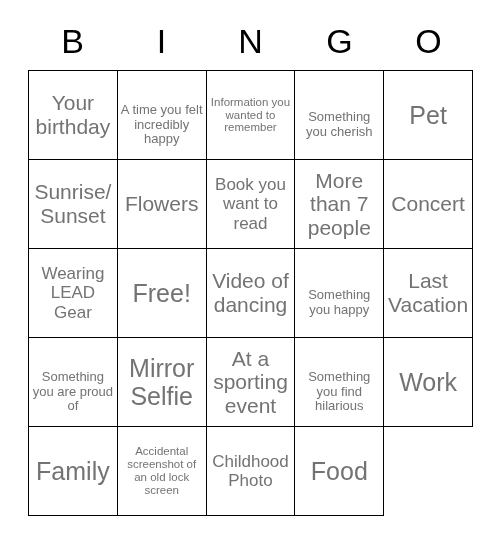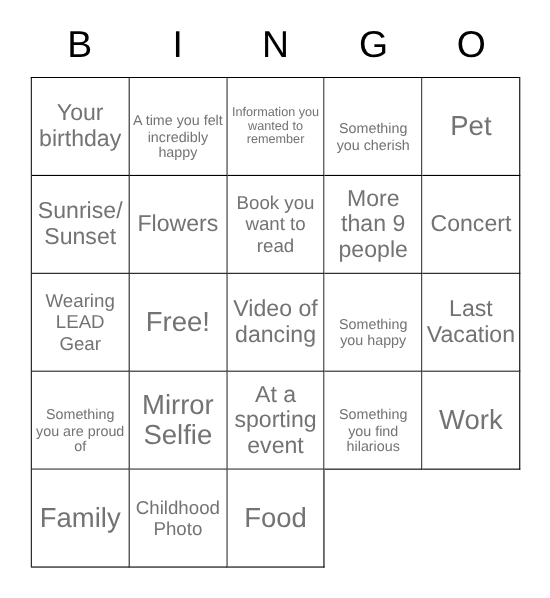--- a/index.html
+++ b/index.html
@@ -111,21 +111,21 @@
       <div class="cell">
         <span class="cell-text sz-md">Sunrise/ Sunset</span>
       </div>
       <div class="cell">
         <span class="cell-text sz-md">Flowers</span>
       </div>
       <div class="cell">
         <span class="cell-text sz-sm">Book you want to read</span>
       </div>
       <div class="cell">
-        <span class="cell-text sz-md">More than 9 people</span>
+        <span class="cell-text sz-md">More than 7 people</span>
       </div>
       <div class="cell">
         <span class="cell-text sz-md">Concert</span>
       </div>
       <div class="cell">
         <span class="cell-text sz-sm">Wearing LEAD Gear</span>
       </div>
       <div class="cell">
         <span class="cell-text sz-xl">Free!</span>
       </div>
@@ -150,20 +150,23 @@
       <div class="cell">
         <span class="cell-text sz-xs">Something you find hilarious</span>
       </div>
       <div class="cell">
         <span class="cell-text sz-xl">Work</span>
       </div>
       <div class="cell">
         <span class="cell-text sz-lg">Family</span>
       </div>
       <div class="cell">
+        <span class="cell-text sz-xxs">Accidental screenshot of an old lock screen</span>
+      </div>
+      <div class="cell">
         <span class="cell-text sz-sm">Childhood Photo</span>
       </div>
       <div class="cell">
         <span class="cell-text sz-xl">Food</span>
       </div>
     </div>
 
 </div>
 
 </body></html>

